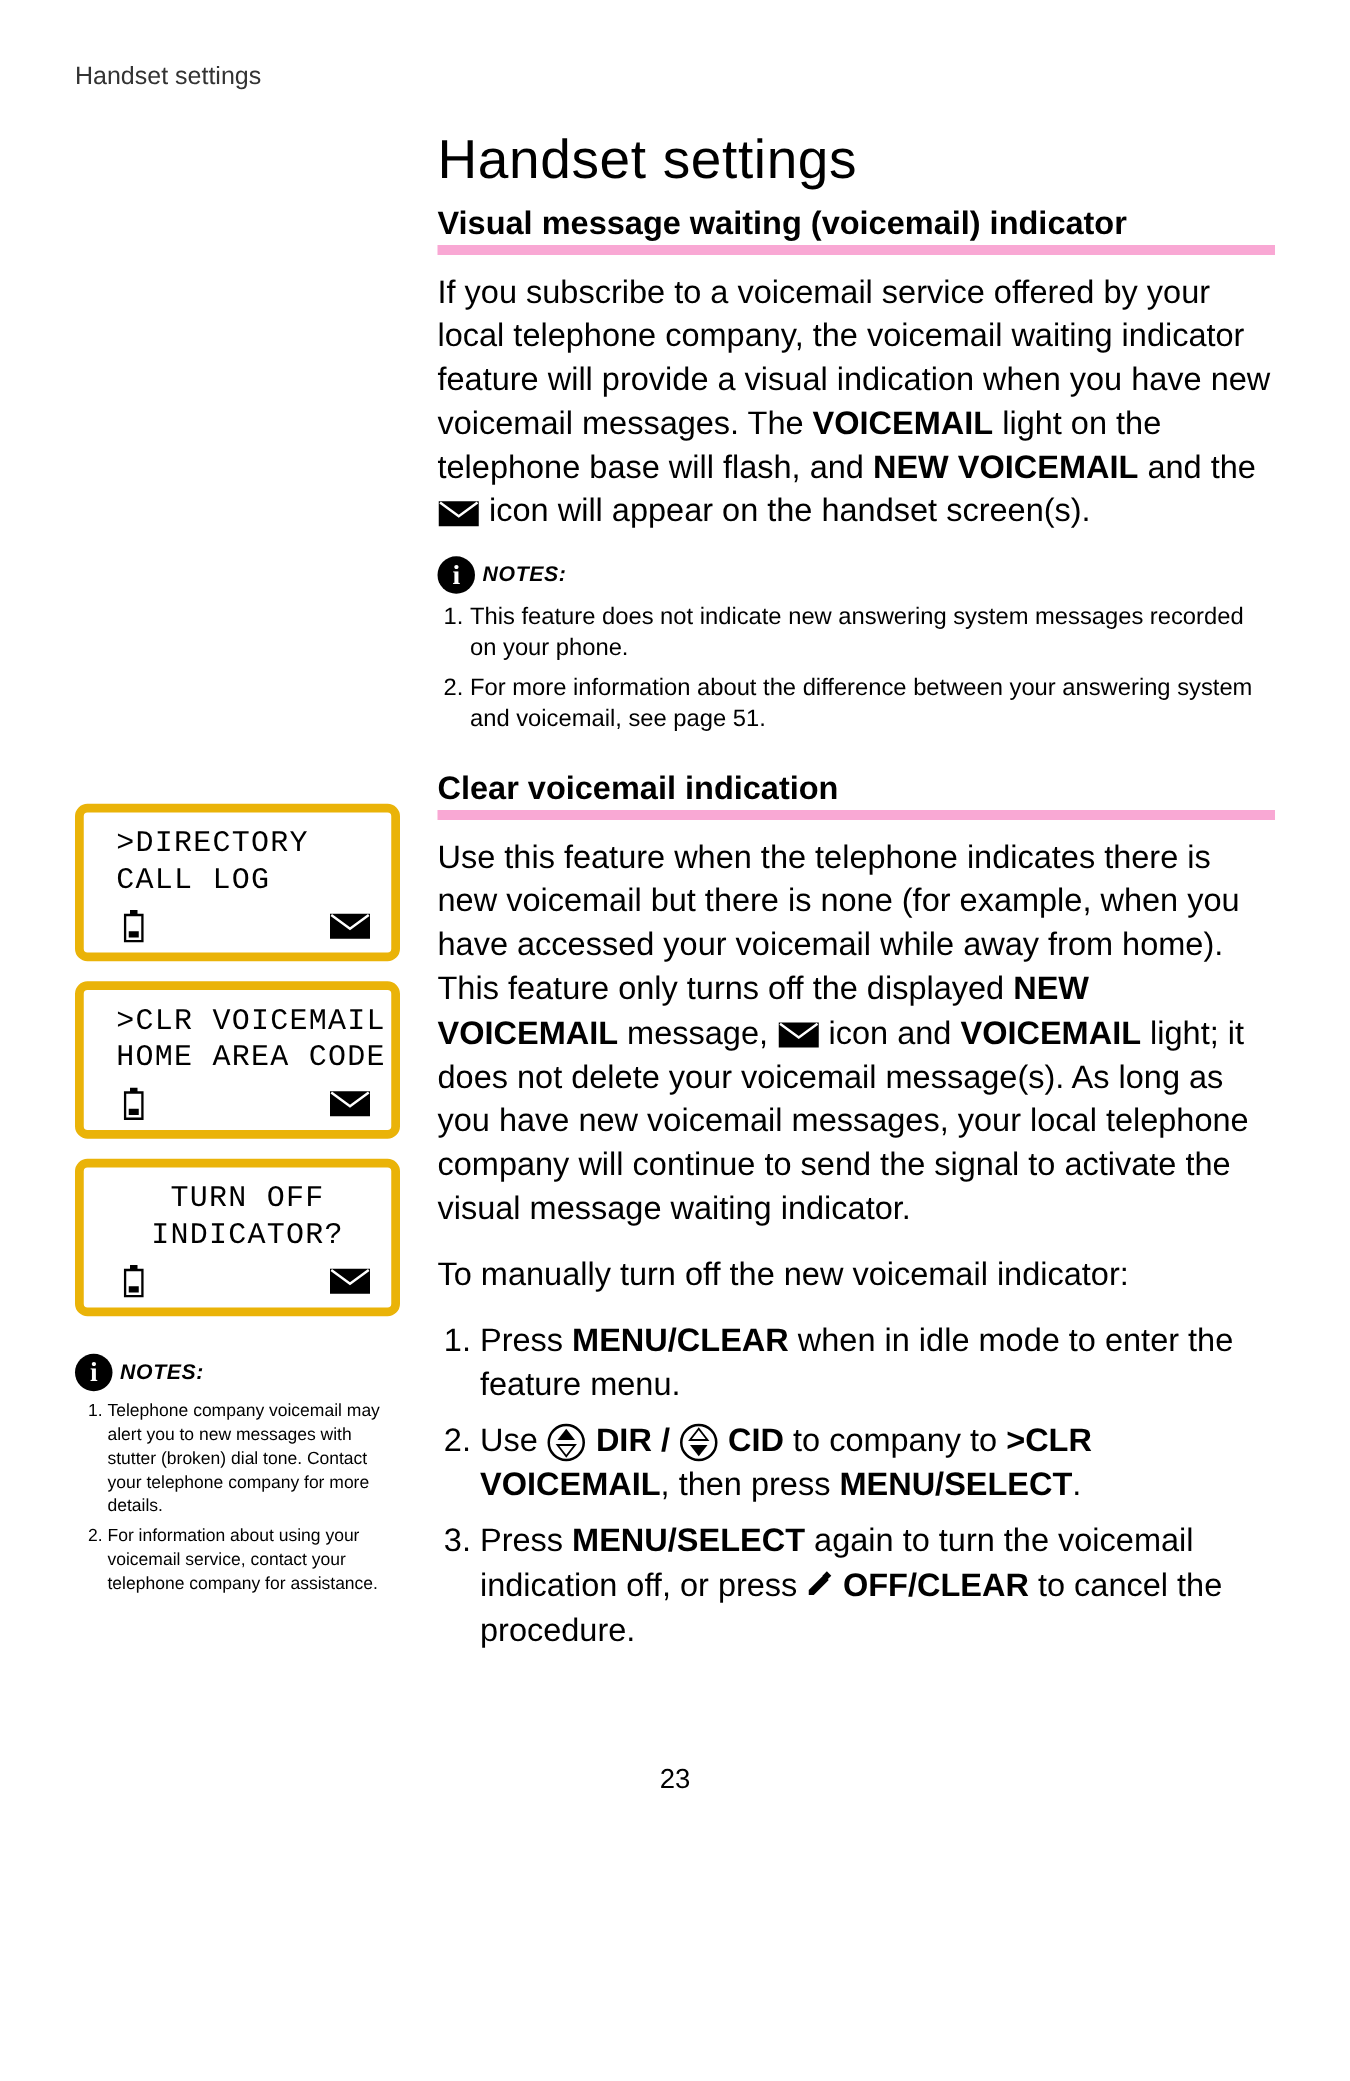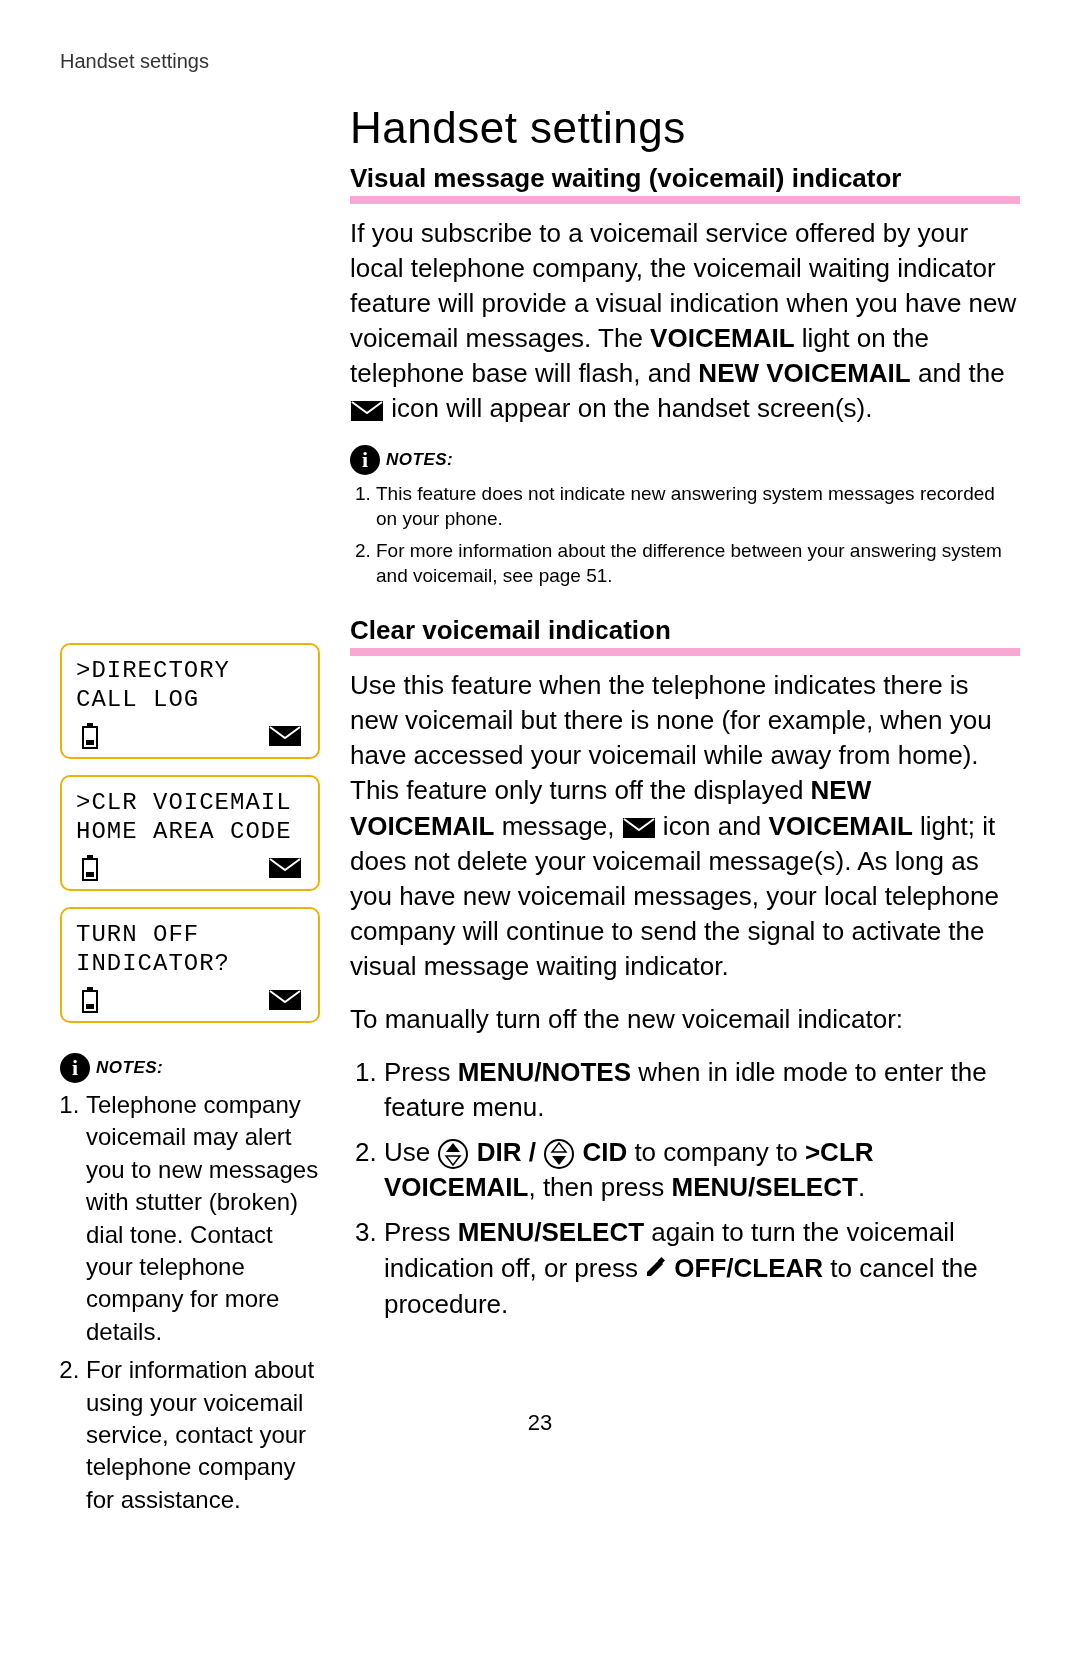--- a/index.html
+++ b/index.html
@@ -92,34 +92,34 @@
   ol.steps {
     margin: 10px 0;
     padding-left: 34px;
     font-size: 26px;
     line-height: 1.35;
   }
   ol.steps li { margin-bottom: 10px; }
   .b700 { font-weight: 700; }
   .smallcaps { font-variant: small-caps; font-weight: 700; }
   .screen {
-    border: 2px solid #eab308;
+    border: 7px solid #eab308;
     border-radius: 10px;
-    padding: 10px 10px 8px 14px;
+    padding: 10px 10px 8px 26px;
     margin-bottom: 16px;
     background: #fff;
   }
   .screen-line {
     font-family: "Courier New", monospace;
     font-size: 24px;
     letter-spacing: 1px;
     margin: 2px 0;
     white-space: nowrap;
   }
-  .screen-line.center { text-align: left; }
+  .screen-line.center { text-align: center; }
   .screen-icons-row {
     display: flex;
     justify-content: space-between;
     align-items: center;
     padding: 8px 6px 0 6px;
   }
   .env-icon {
     display: inline-block;
     vertical-align: middle;
   }
@@ -132,21 +132,21 @@
     height: 32px;
   }
   .pencil-icon {
     display: inline-block;
     vertical-align: middle;
   }
   .left-notes {
     margin-top: 30px;
   }
   .left-notes .notes-label { font-size: 17px; }
-  .left-notes ol.notes-list { font-size: 24px; }
+  .left-notes ol.notes-list { font-size: 14px; }
   .page-number {
     position: absolute;
     bottom: 30px;
     left: 0;
     width: 100%;
     text-align: center;
     font-size: 22px;
   }
 </style>
 </head>
@@ -261,21 +261,21 @@
         <span class="env-icon"><svg width="34" height="22" viewBox="0 0 34 22">
               <rect x="1" y="1" width="32" height="20" fill="#000"></rect>
               <polyline points="2,2 17,13 32,2" fill="none" stroke="#fff" stroke-width="2"></polyline>
             </svg></span>
         <span> icon and </span><span class="b700">VOICEMAIL</span><span> light; it does not delete your voicemail message(s). As long as you have new voicemail messages, your local telephone company will continue to send the signal to activate the visual message waiting indicator.</span>
       </p>
       <p class="body">To manually turn off the new voicemail indicator:</p>
 
       <ol class="steps">
         <li>
-          <span>Press </span><span class="b700">MENU/</span><span class="smallcaps">NOTES</span><span> when in idle mode to enter the feature menu.</span>
+          <span>Press </span><span class="b700">MENU/</span><span class="smallcaps">CLEAR</span><span> when in idle mode to enter the feature menu.</span>
         </li>
         <li>
           <span>Use </span>
           <span class="arrow-circle"><svg width="32" height="32" viewBox="0 0 32 32">
                 <circle cx="16" cy="16" r="14" fill="none" stroke="#000" stroke-width="2"></circle>
                 <polygon points="16,5 9,14 23,14" fill="#000"></polygon>
                 <polygon points="16,27 9,18 23,18" fill="none" stroke="#000" stroke-width="1.5"></polygon>
               </svg></span>
           <span class="b700"> DIR / </span>
           <span class="arrow-circle"><svg width="32" height="32" viewBox="0 0 32 32">

